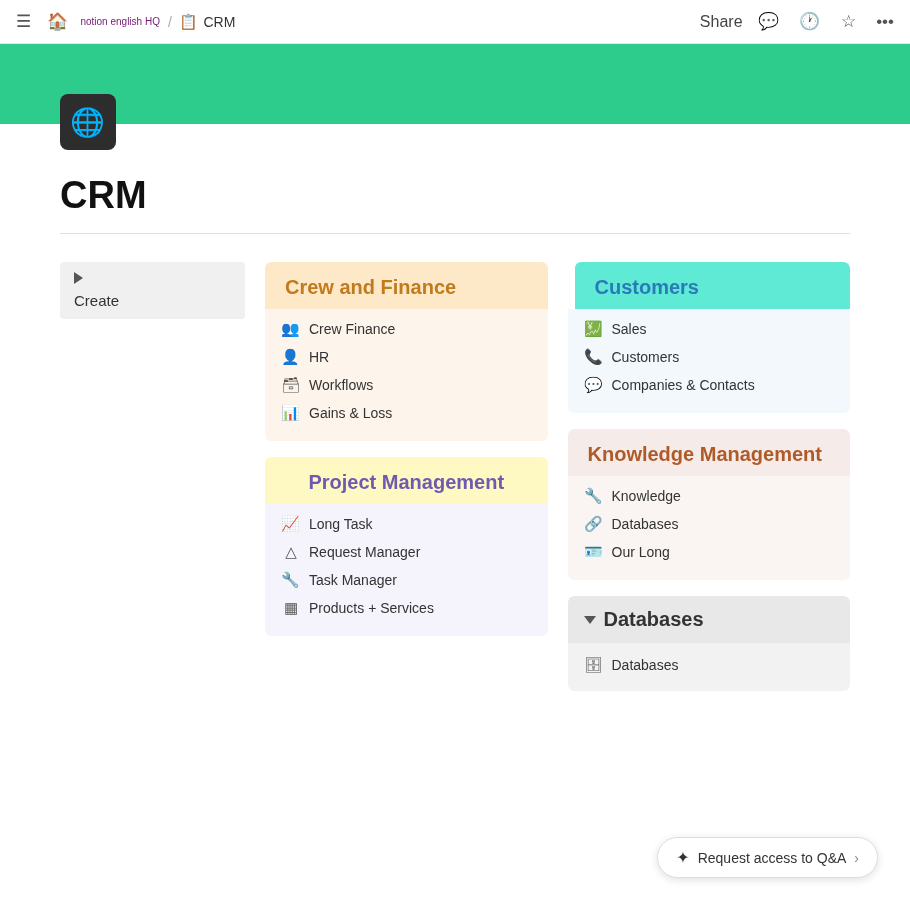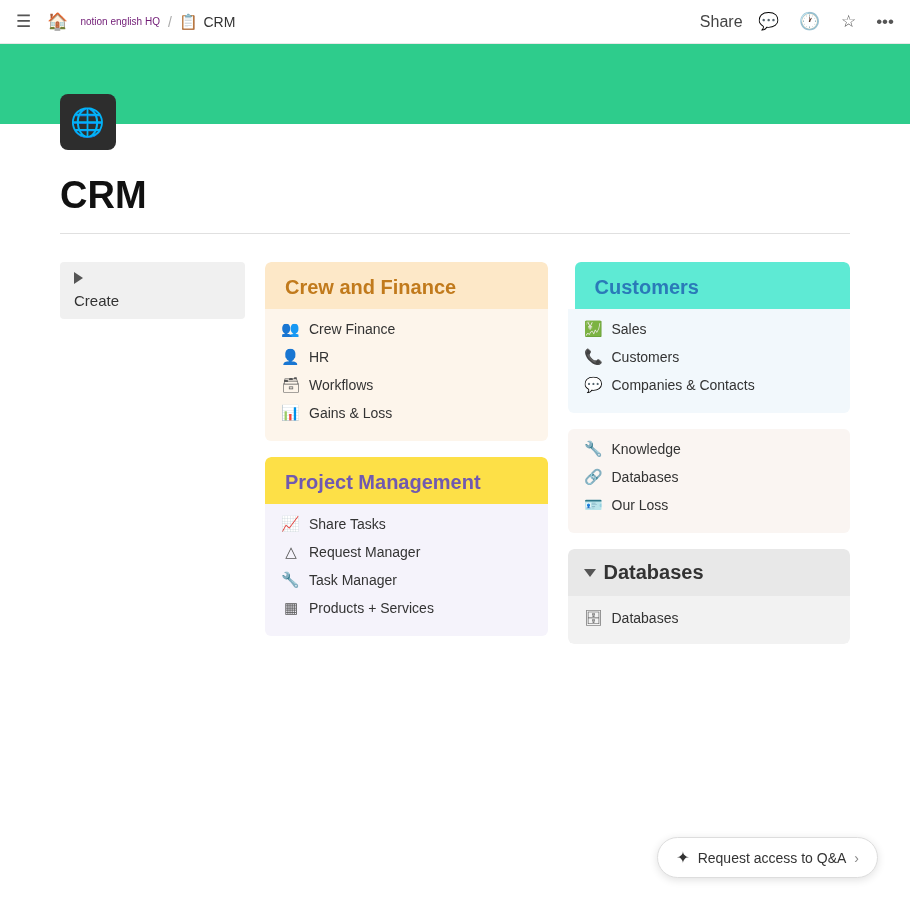--- a/index.html
+++ b/index.html
@@ -115,21 +115,21 @@
       text-decoration: underline;
       text-decoration-color: transparent;
     }
     .section-item .item-icon { font-size: 15px; color: #555; min-width: 20px; text-align: center; }
 
     
     .crew-header { background: #fde8c8; color: #c17a1c; }
     .crew-body { background: #fdf5eb; }
 
     
-    .project-header { background: #fde047; color: #7059b0; }
+    .project-header { background: #fef9c3; color: #7059b0; text-align: center; }
     .project-body { background: #f5f3fb; }
 
     
     .customers-header { background: #5eead4; color: #2a7ab8; margin-left: 7px; }
     .customers-body { background: #f2f8fc; }
 
     
     .knowledge-header { background: #f5ebe8; color: #b05a2a; }
     .knowledge-body { background: #faf5f2; }
 
@@ -249,21 +249,21 @@
             <span>Gains &amp; Loss</span>
           </div>
         </div>
       </div>
 
       <div class="section-card">
         <div class="section-header project-header">Project Management</div>
         <div class="section-body project-body">
           <div class="section-item">
             <span class="item-icon">📈</span>
-            <span>Share Tasks</span>
+            <span>Long Task</span>
           </div>
           <div class="section-item">
             <span class="item-icon">△</span>
             <span>Request Manager</span>
           </div>
           <div class="section-item">
             <span class="item-icon">🔧</span>
             <span>Task Manager</span>
           </div>
           <div class="section-item">
@@ -288,32 +288,33 @@
             <span>Customers</span>
           </div>
           <div class="section-item">
             <span class="item-icon">💬</span>
             <span>Companies &amp; Contacts</span>
           </div>
         </div>
       </div>
 
       <div class="section-card">
+        <div class="section-header knowledge-header">Knowledge Management</div>
         <div class="section-body knowledge-body">
           <div class="section-item">
             <span class="item-icon">🔧</span>
             <span>Knowledge</span>
           </div>
           <div class="section-item">
             <span class="item-icon">🔗</span>
             <span>Databases</span>
           </div>
           <div class="section-item">
             <span class="item-icon">🪪</span>
-            <span>Our Loss</span>
+            <span>Our Long</span>
           </div>
         </div>
       </div>
 
       <div class="section-card">
         <div class="databases-header-row">
           <span class="triangle-down"></span>
           <span class="db-title">Databases</span>
         </div>
         <div class="databases-body-row">

